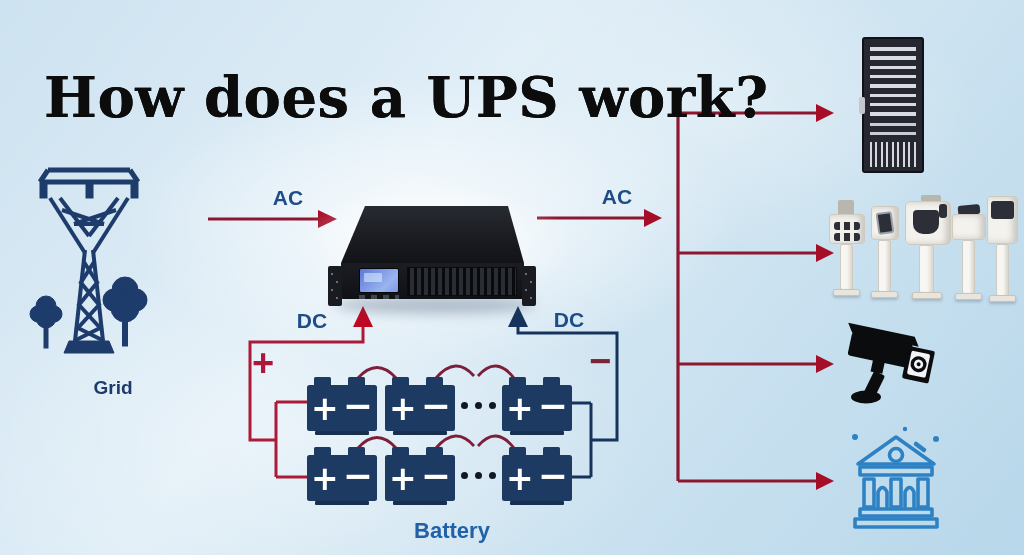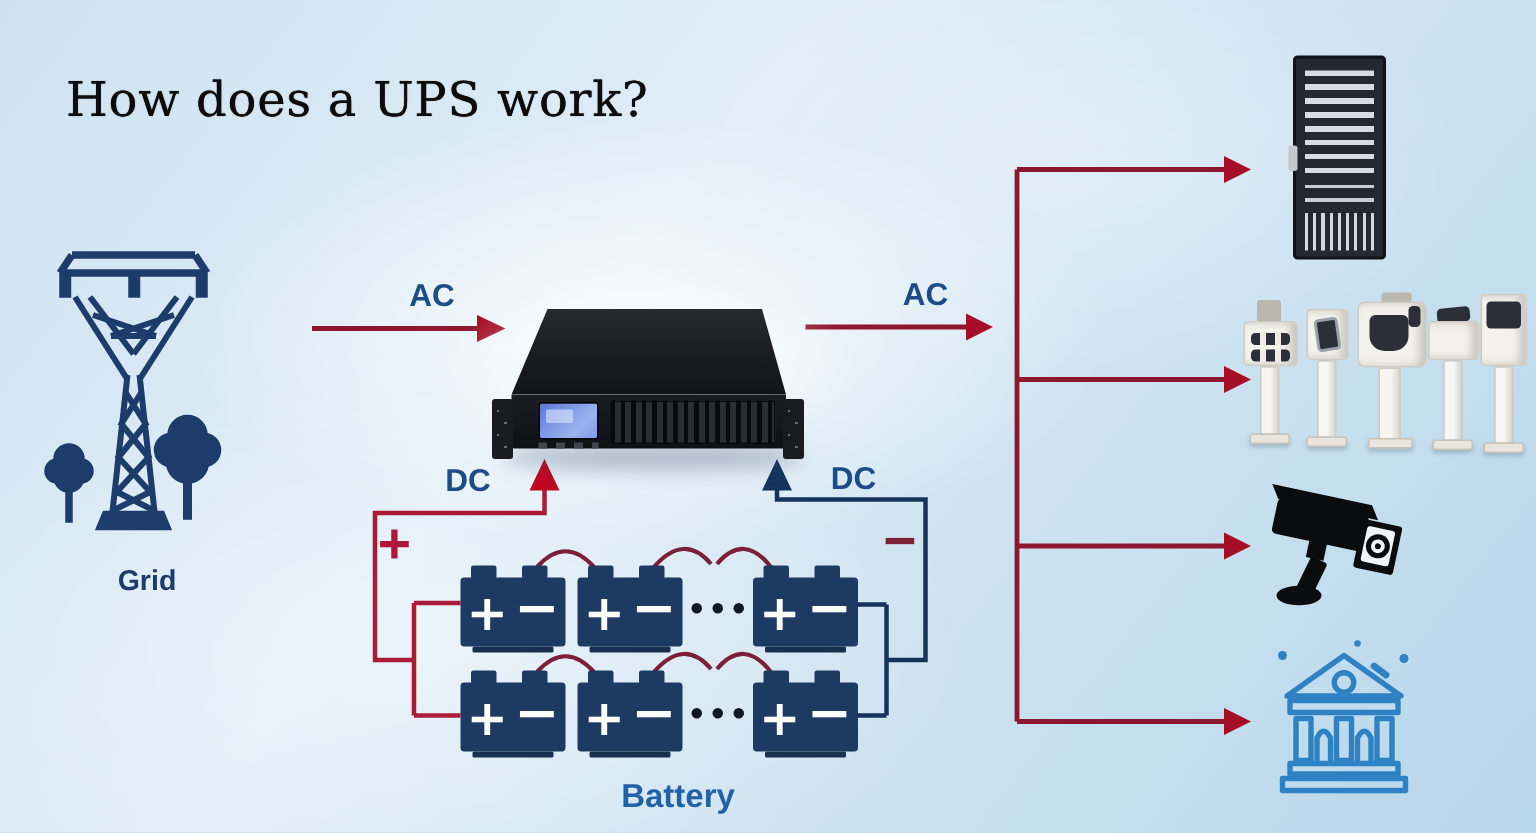--- a/index.html
+++ b/index.html
@@ -8,21 +8,21 @@
     font-family:"Liberation Sans",sans-serif;
     background:
       radial-gradient(430px 200px at 42% 40%, rgba(255,255,255,.78), rgba(255,255,255,0) 72%),
       radial-gradient(520px 260px at 28% 78%, rgba(255,255,255,.38), rgba(255,255,255,0) 70%),
       radial-gradient(380px 200px at 70% 20%, rgba(255,255,255,.30), rgba(255,255,255,0) 70%),
       linear-gradient(128deg,#cde2f0 0%,#e0eef7 38%,#cfe4f1 62%,#b7d7ea 100%);
   }
   .title{
     position:absolute;left:44px;top:26px;z-index:6;
     font-family:"DejaVu Serif","Liberation Serif",serif;
-    font-weight:normal;font-size:32px;letter-spacing:.5px;color:#0c0c0c;
+    font-weight:bold;font-size:56px;letter-spacing:.5px;color:#0c0c0c;
     text-shadow:0 0 .6px #0c0c0c;
   }
   svg.wires{position:absolute;left:0;top:0;z-index:2;}
   .lbl{
     position:absolute;z-index:6;transform:translateX(-50%);
     font-weight:bold;color:#1d4c86;font-size:21px;white-space:nowrap;
   }
   .lbl.grid{color:#1c3a6a;font-size:19px;}
   .lbl.batt{color:#2161a8;font-size:22px;}
   .lbl.plus{color:#b0163a;font-size:38px;line-height:1;}
@@ -191,21 +191,21 @@
           <circle cx="18" cy="160" r="10"></circle>
         <rect x="16" y="164" width="4" height="26"></rect>
         <circle cx="97" cy="132" r="13"></circle>
           <circle cx="86" cy="142" r="11"></circle>
           <circle cx="108" cy="142" r="11"></circle>
           <circle cx="97" cy="150" r="14"></circle>
         <rect x="94.5" y="156" width="5" height="32"></rect>
       </g>
     </g>
   </svg>
-  <div class="lbl grid" style="left:98px;top:377px;">Grid</div>
+  <div class="lbl grid" style="left:113px;top:377px;">Grid</div>
 
   <div class="lbl" style="left:288px;top:186px;">AC</div>
   <div class="lbl" style="left:617px;top:185px;">AC</div>
   <div class="lbl" style="left:312px;top:309px;">DC</div>
   <div class="lbl" style="left:569px;top:308px;">DC</div>
   <div class="lbl plus" style="left:263px;top:344px;">+</div>
   <div class="lbl minus" style="left:600px;top:342px;">−</div>
   <div class="lbl batt" style="left:452px;top:518px;">Battery</div>
 
   <div class="ups">

